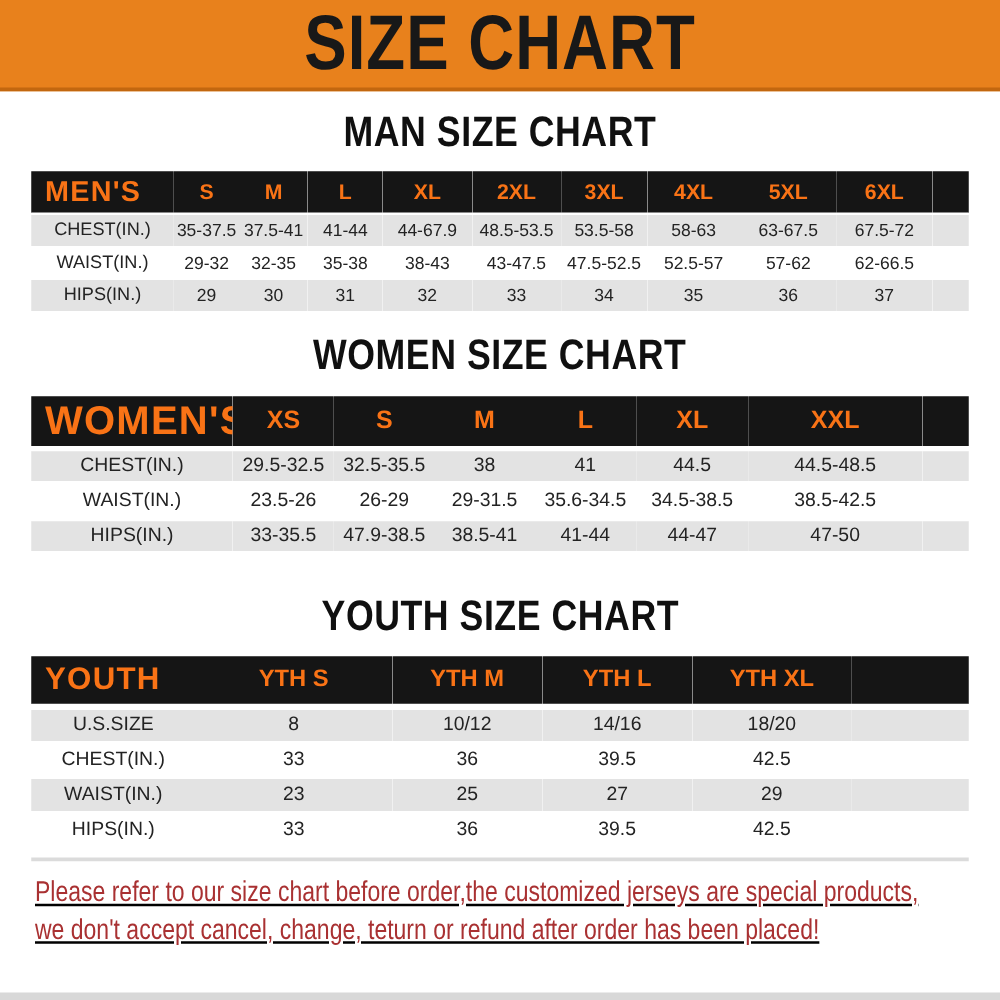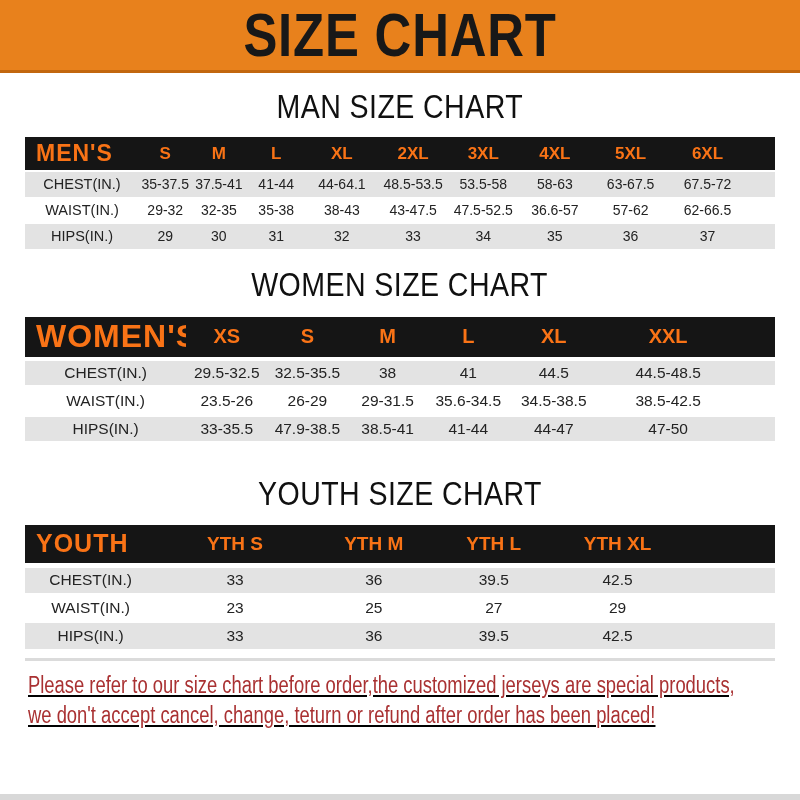--- a/index.html
+++ b/index.html
@@ -28,21 +28,21 @@
   .banner-title {
     display:inline-block;
     font-size:62px; font-weight:800; line-height:1;
     color:#181818; letter-spacing:1px;
     transform:scaleX(0.82);
     white-space:nowrap;
   }
 
   
   .section-title {
-    text-align:center; font-weight:400; color:#101010;
+    text-align:center; font-weight:700; color:#101010;
     font-size:34px; line-height:36px; white-space:nowrap;
   }
   .section-title > span { display:inline-block; transform:scaleX(0.84); letter-spacing:0.5px; }
   #h-men   { margin-top:15px; }
   #h-women { margin-top:16px; }
   #h-youth { margin-top:30px; }
 
   
   .table-wrap { margin:0 25px; }
   #tw-men   { margin-top:13px; }
@@ -130,37 +130,37 @@
           <th>6XL</th>
           <th></th>
         </tr>
       </thead>
       <tbody>
         <tr>
           <td class="lbl">CHEST(IN.)</td>
           <td>35-37.5</td>
           <td>37.5-41</td>
           <td>41-44</td>
-          <td>44-64.1</td>
+          <td>44-67.9</td>
           <td>48.5-53.5</td>
           <td>53.5-58</td>
           <td>58-63</td>
           <td>63-67.5</td>
           <td>67.5-72</td>
           <td></td>
         </tr>
         <tr>
           <td class="lbl">WAIST(IN.)</td>
           <td>29-32</td>
           <td>32-35</td>
           <td>35-38</td>
           <td>38-43</td>
           <td>43-47.5</td>
           <td>47.5-52.5</td>
-          <td>36.6-57</td>
+          <td>52.5-57</td>
           <td>57-62</td>
           <td>62-66.5</td>
           <td></td>
         </tr>
         <tr>
           <td class="lbl">HIPS(IN.)</td>
           <td>29</td>
           <td>30</td>
           <td>31</td>
           <td>32</td>
@@ -255,20 +255,28 @@
           <th class="lbl">YOUTH</th>
           <th>YTH S</th>
           <th>YTH M</th>
           <th>YTH L</th>
           <th>YTH XL</th>
           <th></th>
         </tr>
       </thead>
       <tbody>
         <tr>
+          <td class="lbl">U.S.SIZE</td>
+          <td>8</td>
+          <td>10/12</td>
+          <td>14/16</td>
+          <td>18/20</td>
+          <td></td>
+        </tr>
+        <tr>
           <td class="lbl">CHEST(IN.)</td>
           <td>33</td>
           <td>36</td>
           <td>39.5</td>
           <td>42.5</td>
           <td></td>
         </tr>
         <tr>
           <td class="lbl">WAIST(IN.)</td>
           <td>23</td>

